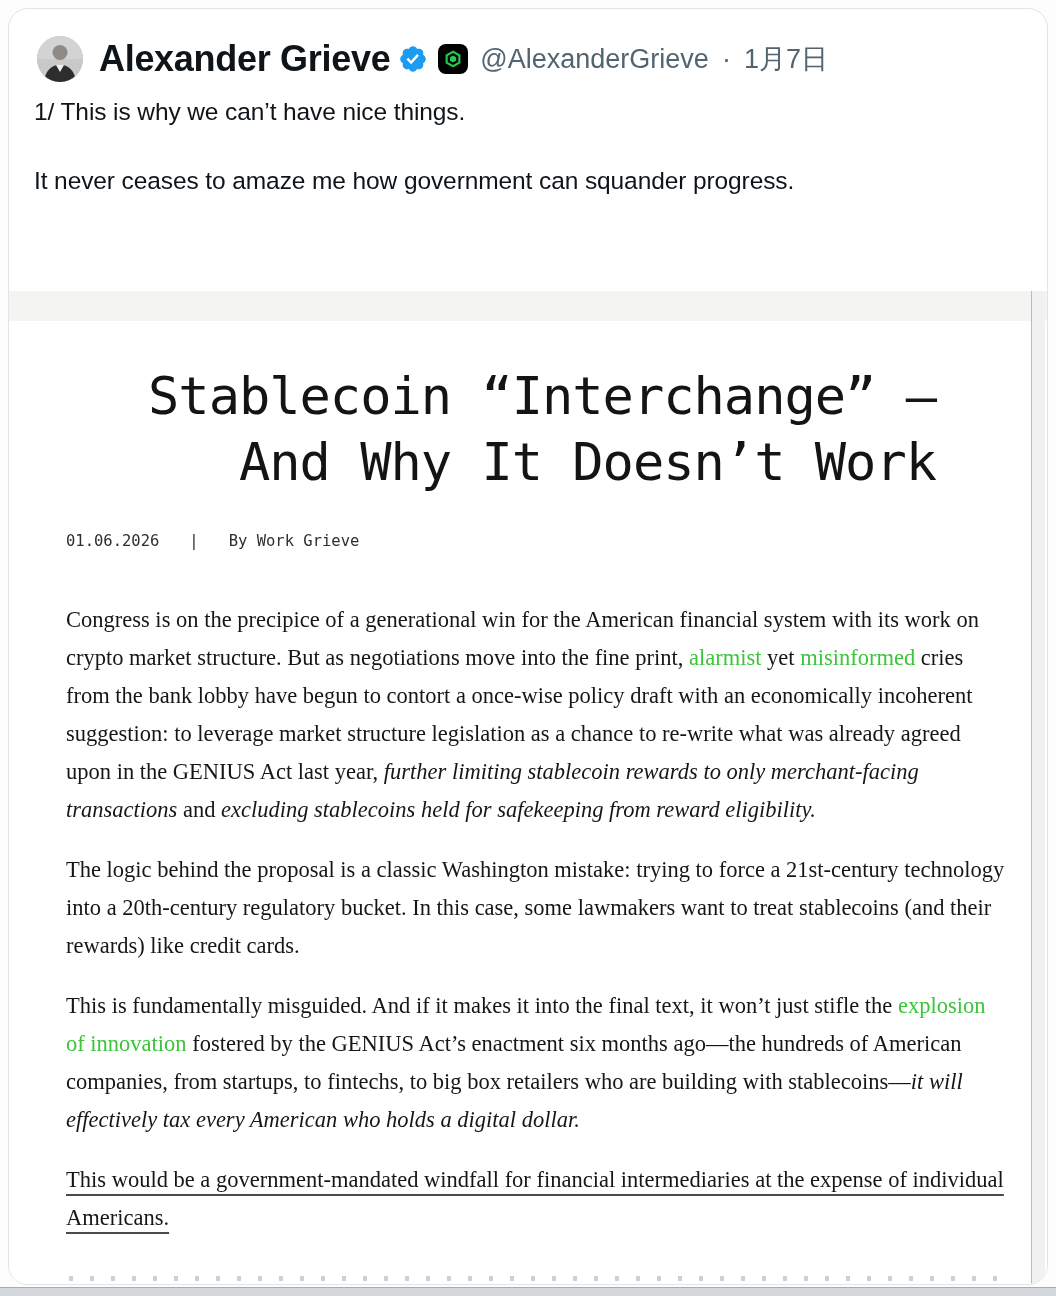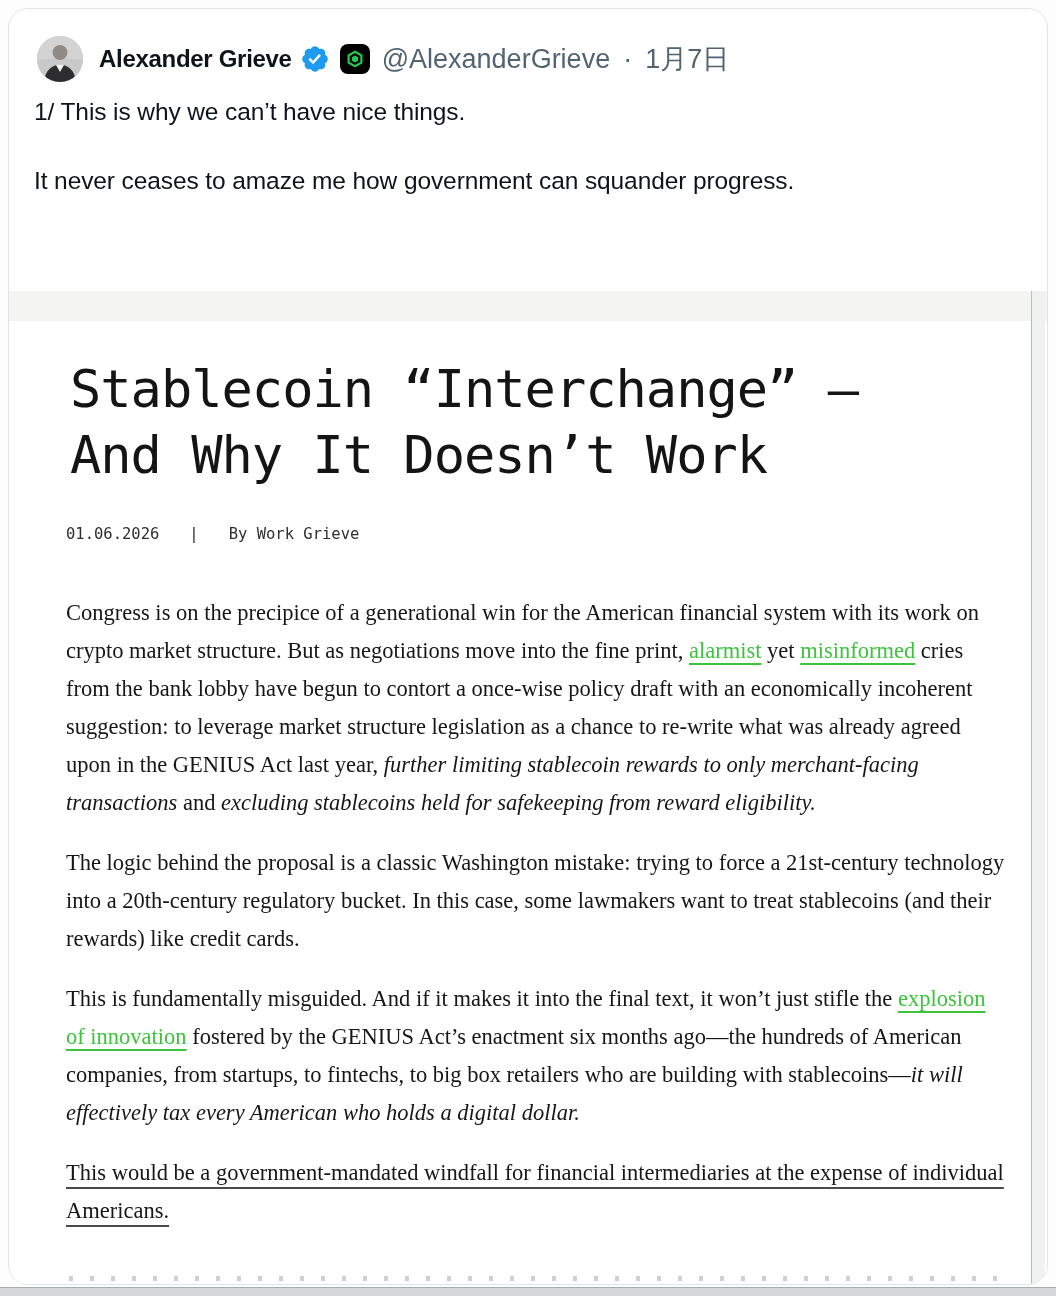--- a/index.html
+++ b/index.html
@@ -17,21 +17,21 @@
   
   .tweet-header {
     display:flex; align-items:center; padding:27px 28px 0 28px;
   }
   .avatar {
     width:46px; height:46px; border-radius:50%; overflow:hidden; flex:0 0 46px;
     background:linear-gradient(180deg,#d6d6d6 0%,#bdbdbd 100%);
   }
   .avatar svg { display:block; }
   .author-name {
-    margin-left:16px; font-size:24px; font-weight:700; color:#0f1419;
+    margin-left:16px; font-size:36px; font-weight:700; color:#0f1419;
     letter-spacing:-0.3px; white-space:nowrap;
   }
   .verified { margin-left:8px; width:30px; height:30px; flex:0 0 30px; }
   .org-badge {
     margin-left:10px; width:30px; height:30px; flex:0 0 30px;
     background:#000; border-radius:8px; display:flex; align-items:center; justify-content:center;
   }
   .handle-block {
     margin-left:12px; font-size:27px; color:#536471; white-space:nowrap;
     display:flex; gap:13px; align-items:center;
@@ -47,37 +47,37 @@
     position:absolute; left:0; right:0; top:282px; bottom:0;
     background:#ffffff;
   }
   .article-strip { height:30px; background:#f4f5f2; }
   .article-scroll {
     position:absolute; top:0; right:2px; bottom:0; width:14px;
     background:#f0f2f2; border-left:1px solid #b7bdbf;
   }
   .article-inner { padding:31px 100px 0 57px; }
   .article-title {
-    margin:4px; font-family:"DejaVu Sans Mono","Liberation Mono", monospace;
+    margin:11px; font-family:"DejaVu Sans Mono","Liberation Mono", monospace;
     font-weight:400; font-size:52px; line-height:66px; color:#141414;
-    letter-spacing:-1px; max-width:900px;
+    letter-spacing:-1px; max-width:900px;text-align:right;
   }
   .article-meta {
     margin-top:37px; font-family:"DejaVu Sans Mono","Liberation Mono", monospace;
     font-size:15.5px; color:#2e2e2e; display:flex; gap:30px; align-items:center;
   }
   .article-body {
     margin-top:51px; width:942px;
     font-family:"Liberation Serif", serif;
     font-size:22.5px; line-height:38px; color:#161616;
   }
   .para { margin:0 0 22px 0; }
   .para .italic { font-style:italic; }
   .para a.link {
-    color:#3cc43c; text-decoration:underline;
+    color:#3cc43c; 
     text-decoration-thickness:1.5px; text-underline-offset:5px; cursor:pointer;
   }
   .para .underline {
     text-decoration:underline; text-decoration-thickness:1.5px; text-underline-offset:7px;
     text-decoration-color:#4a4a4a;
   }
   .cutoff-row {
     position:absolute; left:60px; right:40px; bottom:3px; height:5px;
     background:repeating-linear-gradient(90deg,#a9a9a9 0 4px, transparent 4px 21px);
     opacity:.55;

